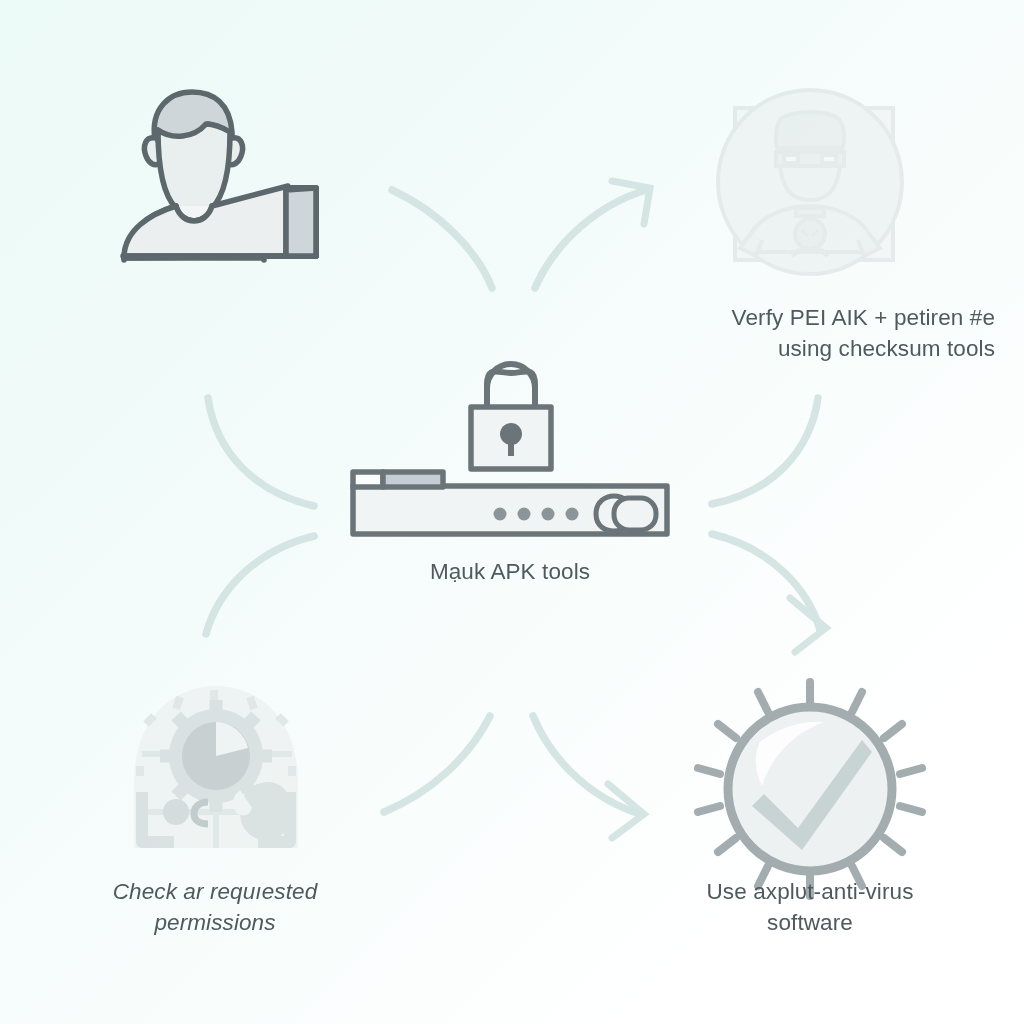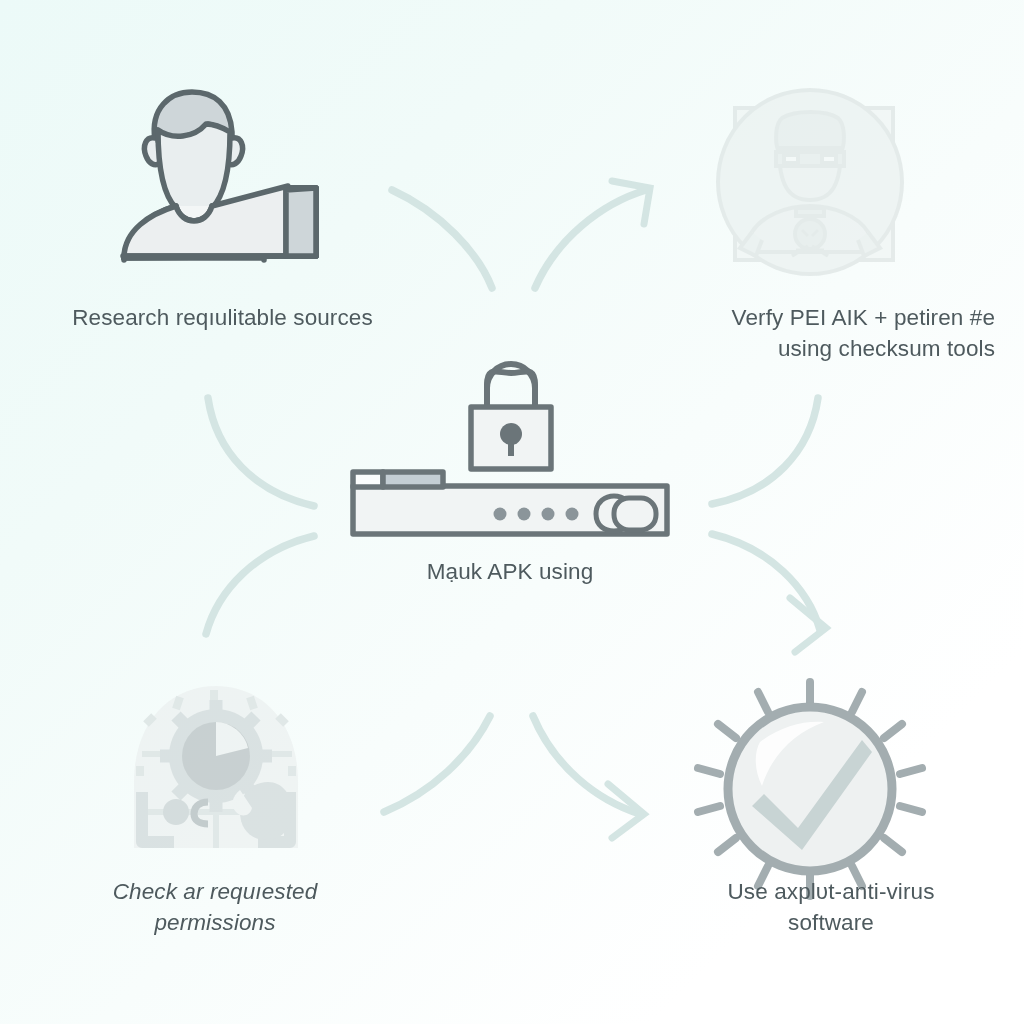--- a/index.html
+++ b/index.html
@@ -33,21 +33,21 @@
     font-size: 22.5px;
     line-height: 31px;
     letter-spacing: 0.1px;
     font-family: "Liberation Sans", sans-serif;
     white-space: pre-line;
   }
   #cap-tl { left: 40px;  top: 302px; width: 365px; }
   #cap-tr { left: 625px; top: 302px; width: 370px; text-align: right; }
   #cap-mid{ left: 345px; top: 556px; width: 330px; }
   #cap-bl { left: 75px;  top: 876px; width: 280px; font-style: italic; }
-  #cap-br { left: 686px; top: 876px; width: 290px; }
+  #cap-br { left: 665px; top: 876px; width: 290px; }
   .faded { opacity: 0.55; }
 </style>
 </head>
 <body>
 
 <div id="canvas">
 
   <svg class="svg-layer" viewBox="0 0 1024 1024">
     <g fill="none" stroke="#d4e5e3" stroke-width="7.5" stroke-linecap="round">
 
@@ -266,26 +266,25 @@
 
       <circle cx="810" cy="789" r="82" fill="#eef1f1" stroke="#a3adb0" stroke-width="9"></circle>
 
       <path d="M 760 742 C 780 726 806 720 824 722 C 796 732 772 754 762 786
                C 754 770 754 752 760 742 Z" fill="#ffffff" opacity="0.85"></path>
 
       <path d="M 764 794 L 798 828 L 862 740 L 872 752 L 802 850 L 752 806 Z" fill="#c8d4d4"></path>
     </g>
   </svg>
 
-  <div class="caption" id="cap-tl">Research reqıulitable sources</div>
 
   <div class="caption" id="cap-tr">Verfy PEI AIK + petiren #e
 using checksum tools</div>
 
-  <div class="caption" id="cap-mid">Mạuk APK using</div>
+  <div class="caption" id="cap-mid">Mạuk APK tools</div>
 
   <div class="caption" id="cap-bl">Check ar requıested
 permissions</div>
 
   <div class="caption" id="cap-br">Use axplυt-anti-virus
 software</div>
 
 </div>
 
 </body></html>

